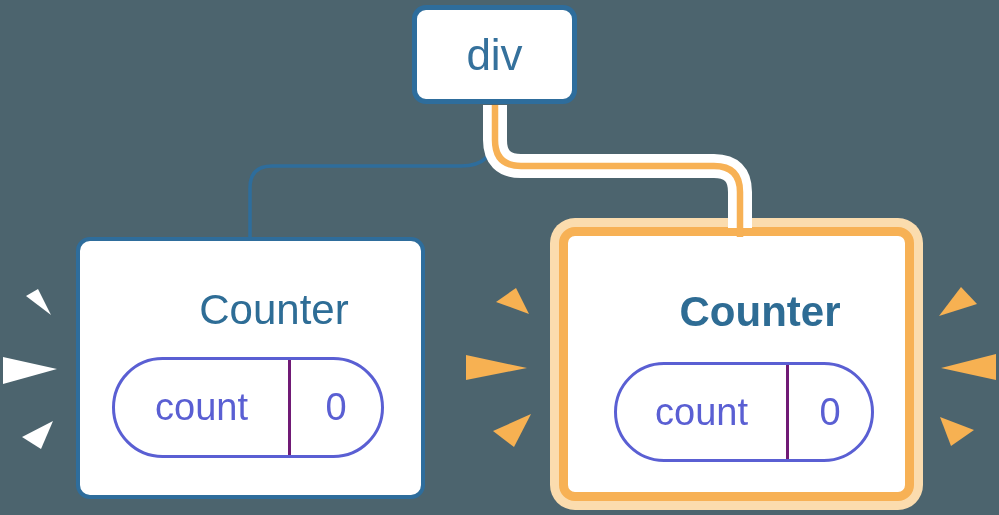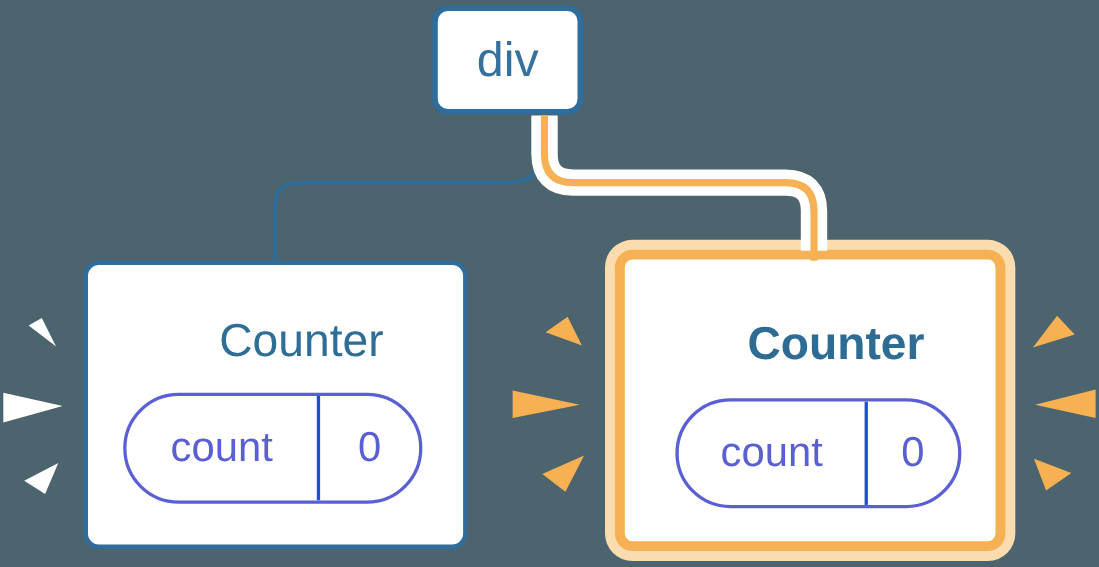--- a/index.html
+++ b/index.html
@@ -4,21 +4,21 @@
 <style>
   html,body{margin:0;padding:0;background:#4C646E;}
   .canvas{
     position:relative;width:999px;height:515px;overflow:hidden;
     background:#4C646E;
     font-family:"Liberation Sans", sans-serif;
   }
   
   .node{position:absolute;background:#fff;box-sizing:border-box;}
   .root-node{
-    left:393px;top:5px;width:137px;height:99px;
+    left:412px;top:5px;width:165px;height:99px;
     border:5px solid #2E6D9C;border-radius:14px;
     display:flex;align-items:center;justify-content:center;
     z-index:1;
   }
   .root-label{color:#35719C;font-size:44px;line-height:1;}
   .counter-box{
     border-radius:14px;z-index:1;
   }
   .counter-left{
     left:76px;top:237px;width:349px;height:262px;
@@ -39,21 +39,21 @@
   .pill{
     position:absolute;box-sizing:border-box;background:#fff;
     border:3px solid #5A5FD3;border-radius:52px;
     display:flex;align-items:stretch;overflow:hidden;
     color:#5A5FD3;font-size:38px;
   }
   .counter-left .pill{left:32px;top:116px;width:272px;height:101px;}
   .counter-right .pill{left:46px;top:126px;width:260px;height:100px;}
   .pill-key{
     display:flex;align-items:center;justify-content:center;
-    border-right:3px solid #1d4ed8;box-sizing:border-box;
+    border-right:3px solid #701a75;box-sizing:border-box;
   }
   .counter-left .pill-key{flex:0 0 176px;}
   .counter-right .pill-key{flex:0 0 172px;}
   .pill-value{flex:1;display:flex;align-items:center;justify-content:center;}
   
   .overlay{position:absolute;left:0;top:0;z-index:5;pointer-events:none;}
 </style>
 </head>
 <body>
 

